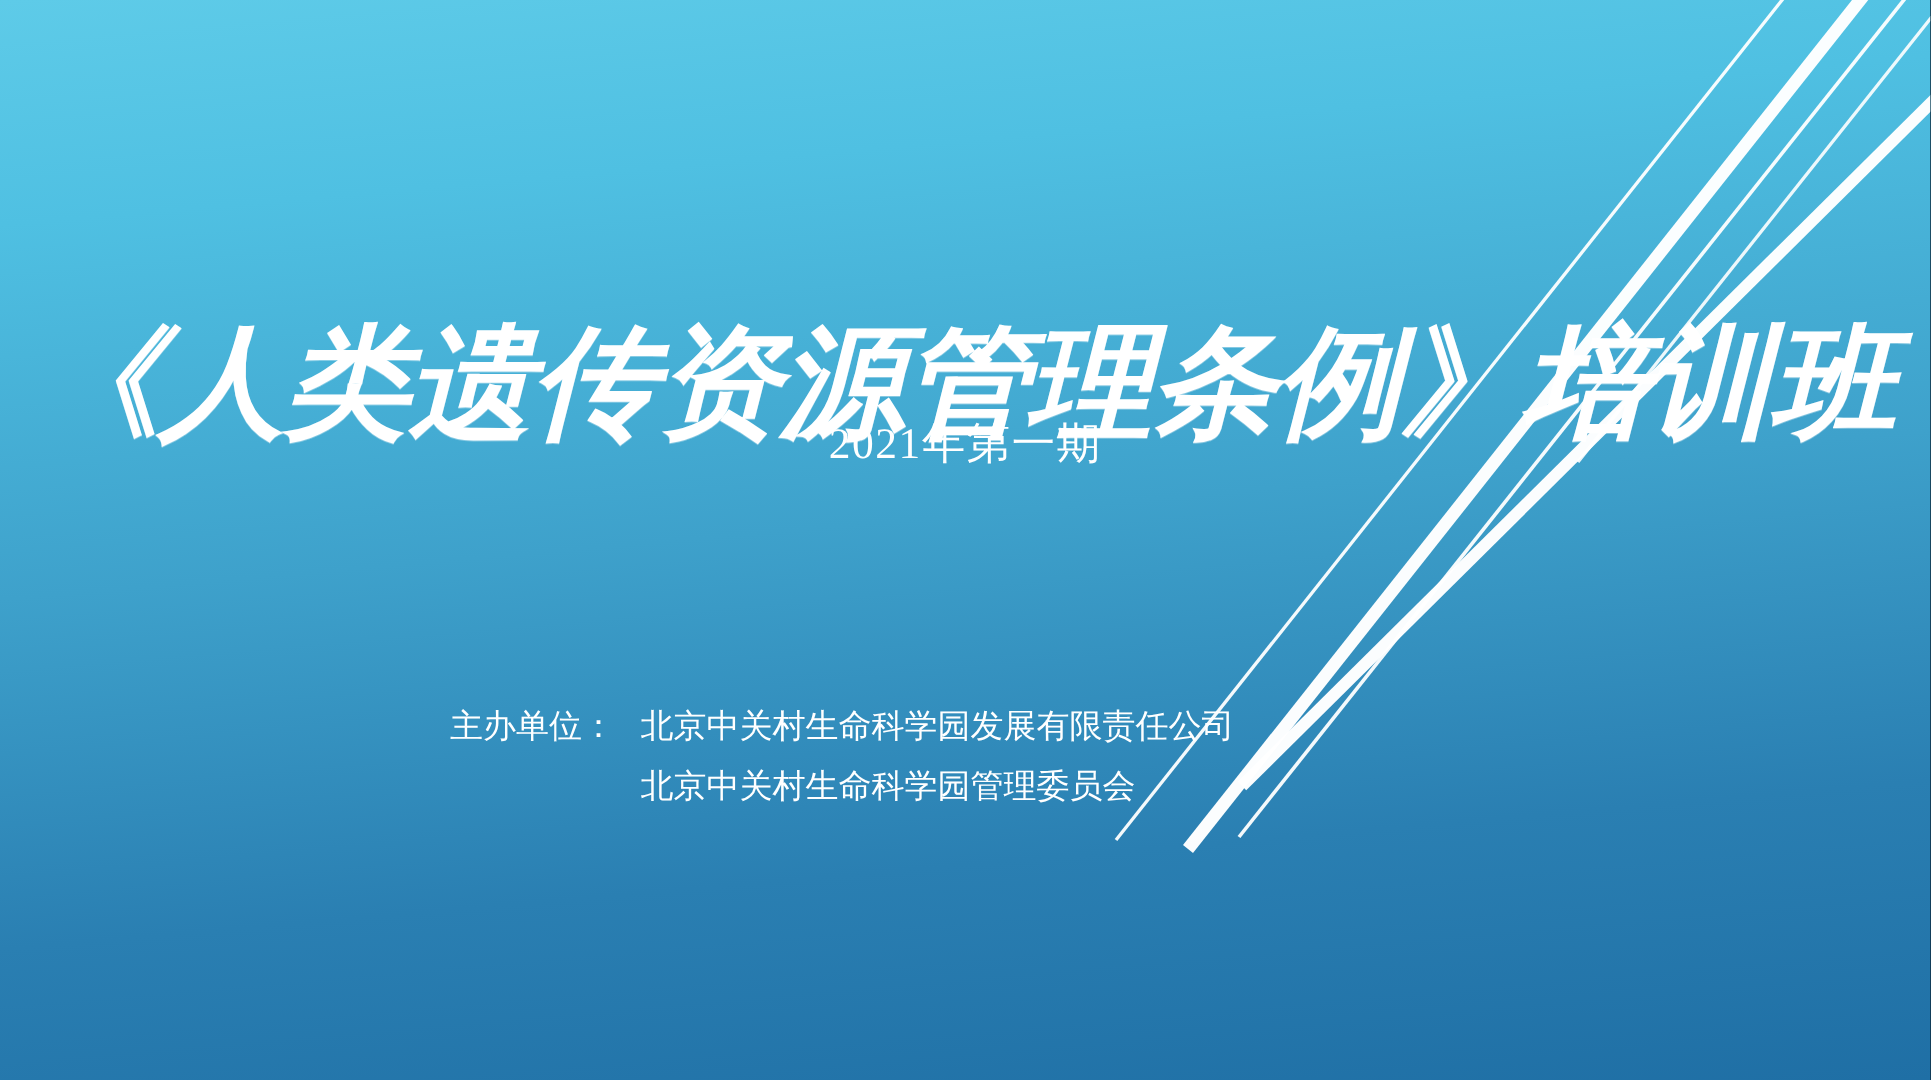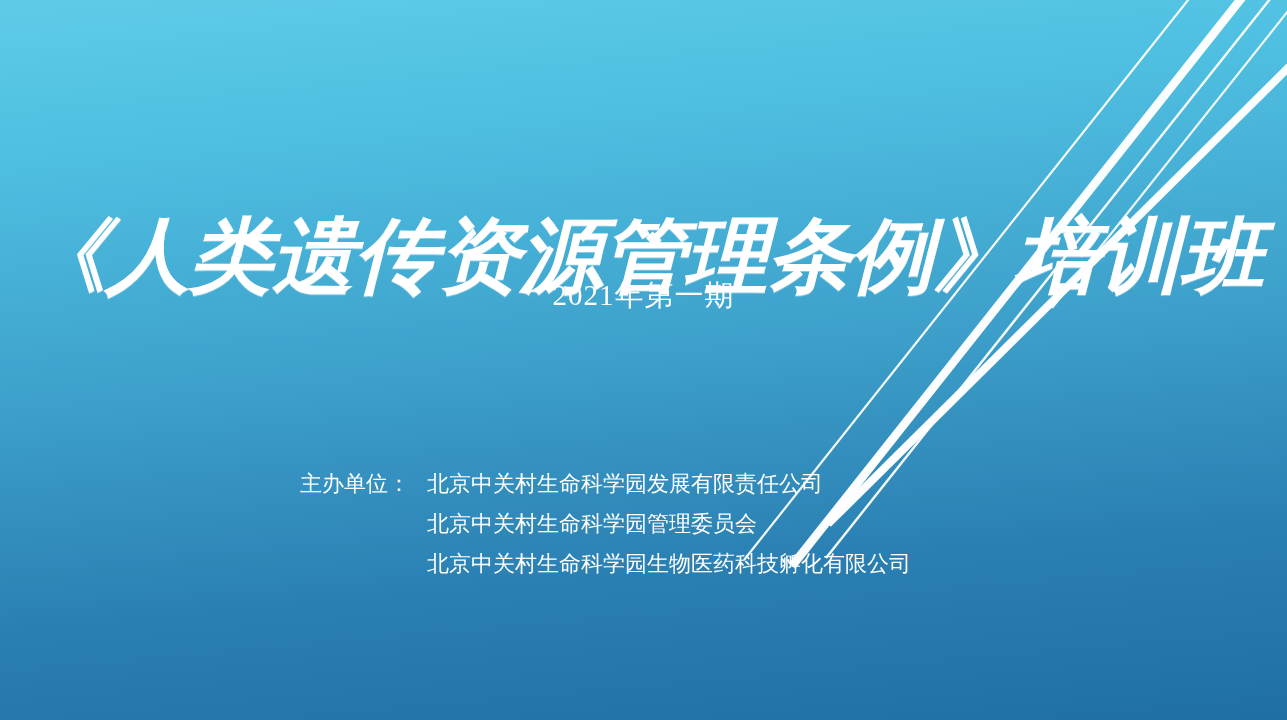--- a/index.html
+++ b/index.html
@@ -123,19 +123,16 @@
     <div class="org-line">
       <span class="lbl">主办单位：</span><span>北京中关村生命科学园发展有限责任公司</span>
     </div>
 
 
 
     <div class="org-line">
       <span class="ind"></span><span>北京中关村生命科学园管理委员会</span>
     </div>
 
-    <div class="org-line">
-      <span class="ind"></span><span>北京中关村生命科学园生物医药科技孵化有限公司</span>
-    </div>
 
   </div>
 
 </div>
 
 </body></html>

